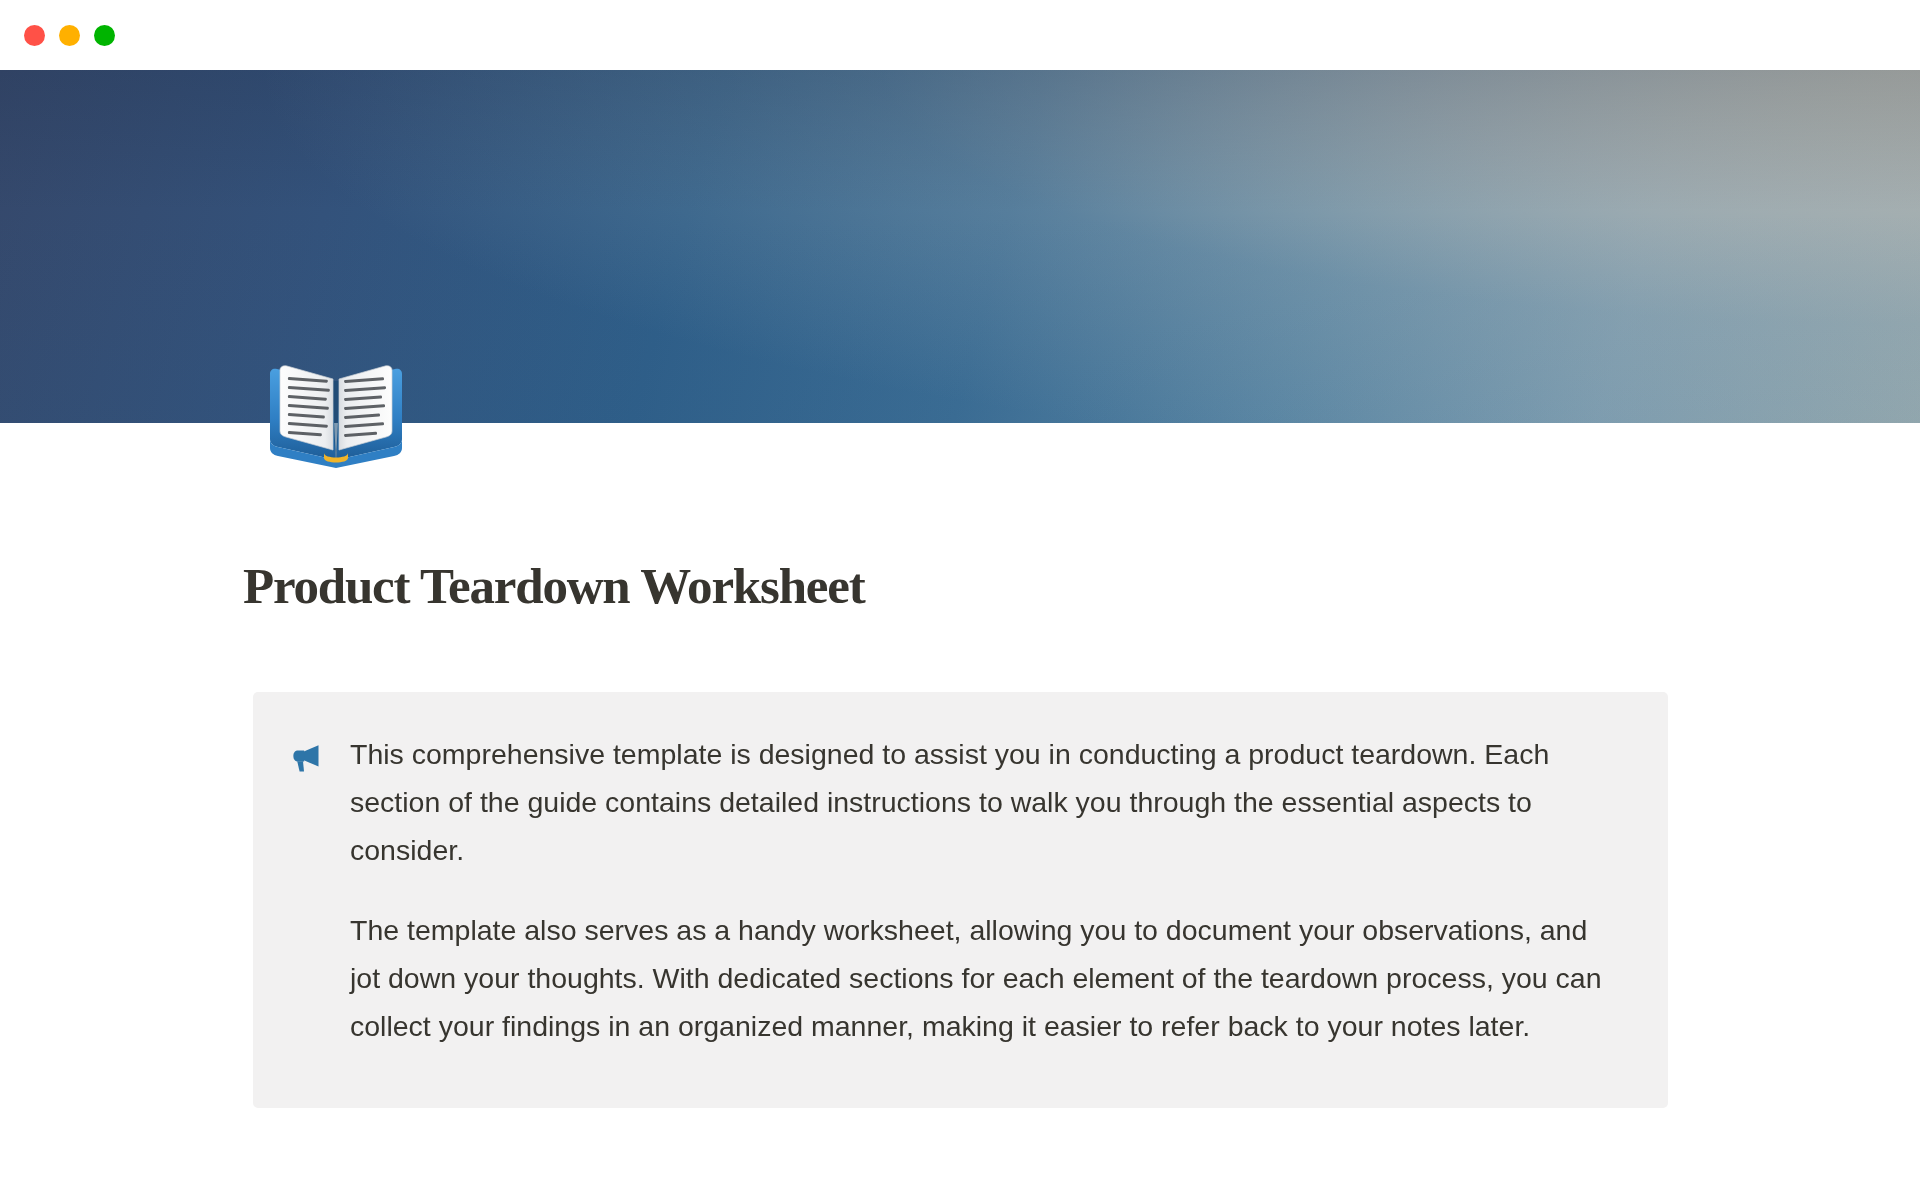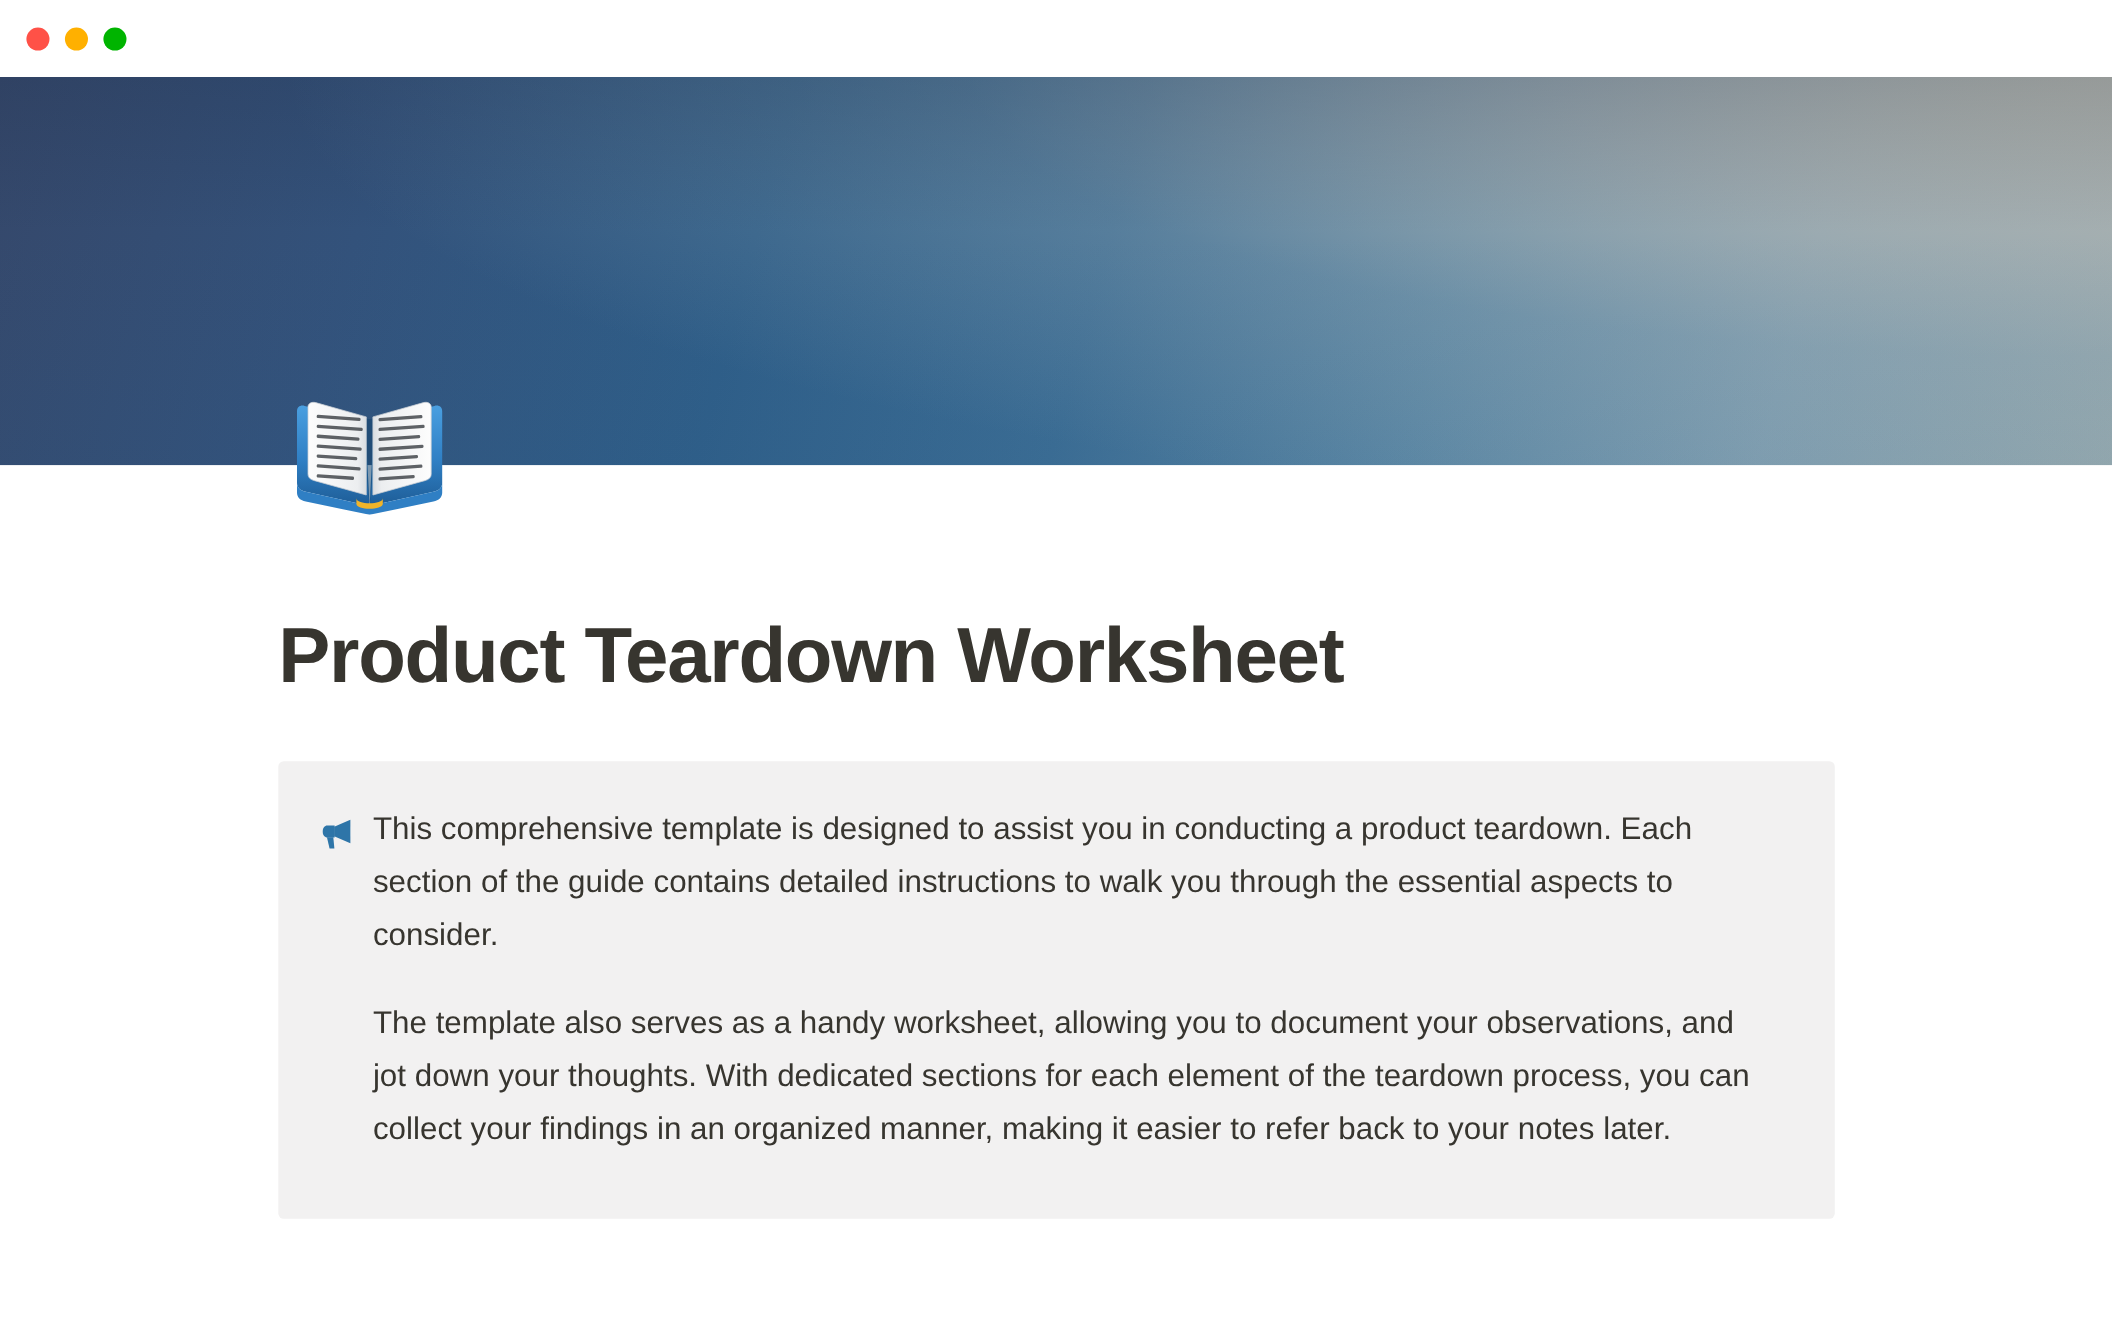--- a/index.html
+++ b/index.html
@@ -96,43 +96,44 @@
   .content {
     position: absolute;
     top: 423px; left: 0;
     width: 1920px;
     height: 777px;
     background: #ffffff;
   }
 
   .page-title {
     position: absolute;
-    left: 253px;
+    left: 243px;
     top: 138px;
-    font-size: 71px;
+    font-size: 51px;
     font-weight: 700;
     letter-spacing: -1.2px;
     color: #37352f;
     line-height: 1;
     white-space: nowrap;
+    font-family: Liberation Serif, serif;
   }
 
   
   .callout {
     position: absolute;
     left: 253px;
     top: 269px;
     width: 1415px;
     min-height: 416px;
     background: #f2f1f1;
     border-radius: 5px;
     padding: 38px 40px 38px 34px;
     display: flex;
     align-items: flex-start;
-    gap: 14px;
+    gap: 25px;
   }
   .callout-icon {
     flex: 0 0 auto;
     width: 38px;
     height: 38px;
     margin-top: 8px;
     display: block;
   }
   .callout-icon svg { display: block; width: 38px; height: 38px; }
 

